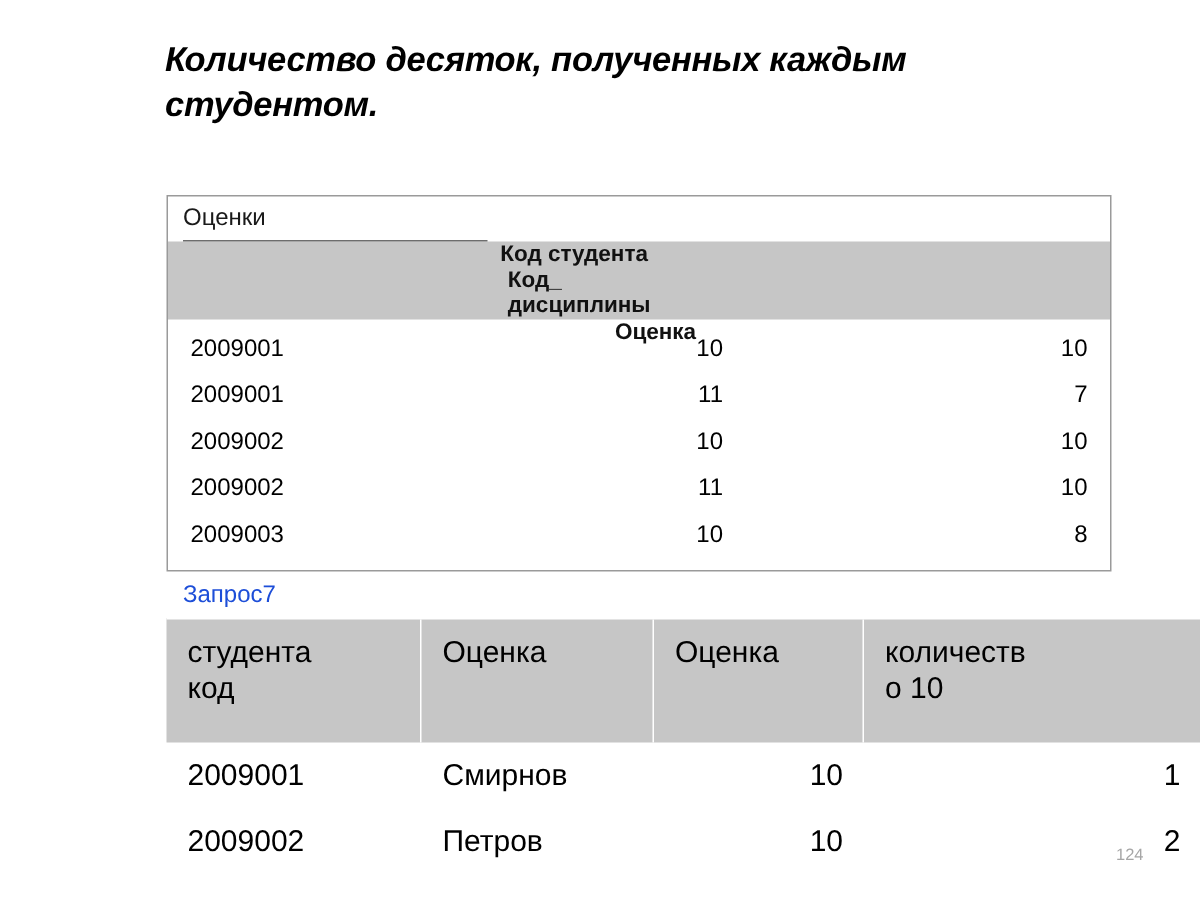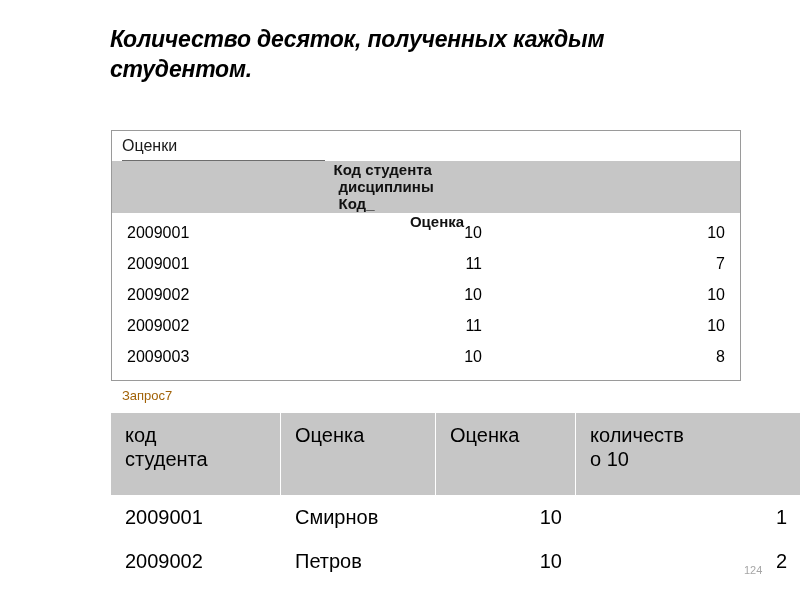--- a/index.html
+++ b/index.html
@@ -87,22 +87,22 @@
   .t1-row .c2 { width: 175px; text-align: right; padding-right: 20px; box-sizing: border-box; }
   .t1-row .c3 { flex: 1; text-align: right; padding-right: 15px; box-sizing: border-box; }
 
   .t1-body { padding-top: 4px; padding-bottom: 8px; }
 
   
   .query-label {
     position: absolute;
     left: 122px;
     top: 388px;
-    font-size: 13px;
-    color: #a16207;
+    font-size: 16px;
+    color: #1d4ed8;
   }
 
   
   .table2 {
     position: absolute;
     left: 111px;
     top: 412px;
     width: 690px;
     box-sizing: border-box;
   }
@@ -150,22 +150,22 @@
 <div class="slide">
 
   <div class="title">Количество десяток, полученных каждым студентом.</div>
 
   <div class="table1">
     <div class="t1-caption">Оценки</div>
 
     <div class="t1-head">
       <div class="c1">Код студента</div>
       <div class="c2">
+        <div>Код_</div>
         <div>дисциплины</div>
-        <div>Код_</div>
       </div>
       <div class="c3">Оценка</div>
     </div>
 
     <div class="t1-body">
       <div class="t1-row">
         <div class="c1">2009001</div>
         <div class="c2">10</div>
         <div class="c3">10</div>
       </div>
@@ -190,22 +190,22 @@
         <div class="c3">8</div>
       </div>
     </div>
   </div>
 
   <div class="query-label">Запрос7</div>
 
   <div class="table2">
     <div class="t2-head">
       <div class="h1">
+        <div>студента</div>
         <div>код</div>
-        <div>студента</div>
       </div>
       <div class="h2">Оценка</div>
       <div class="h3">Оценка</div>
       <div class="h4">
         <div>количеств</div>
         <div>о 10</div>
       </div>
     </div>
 
     <div class="t2-row">

